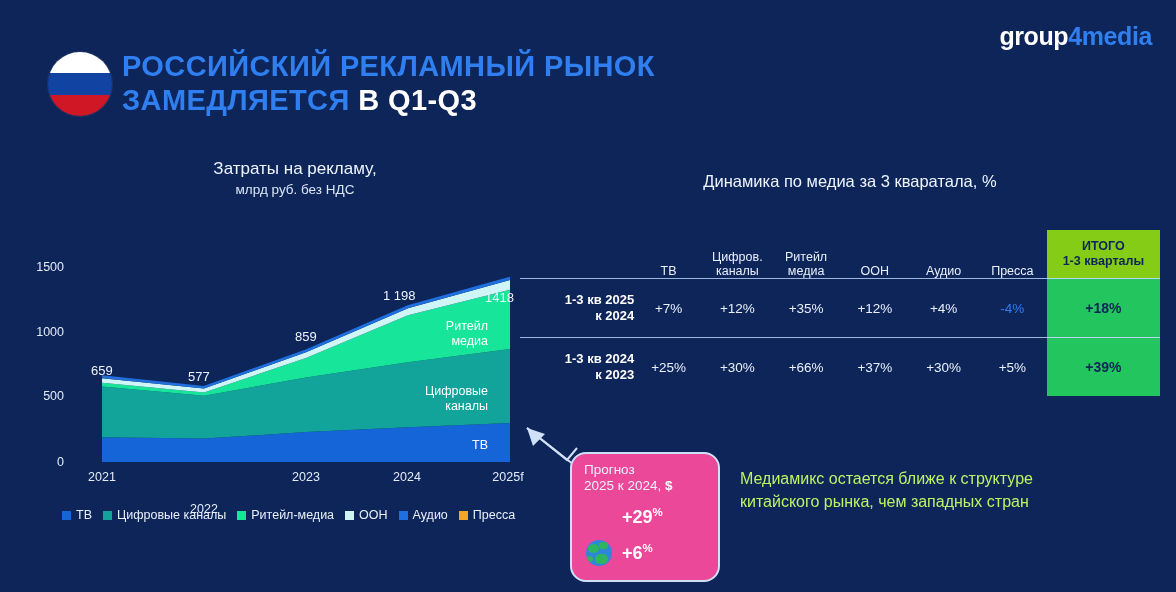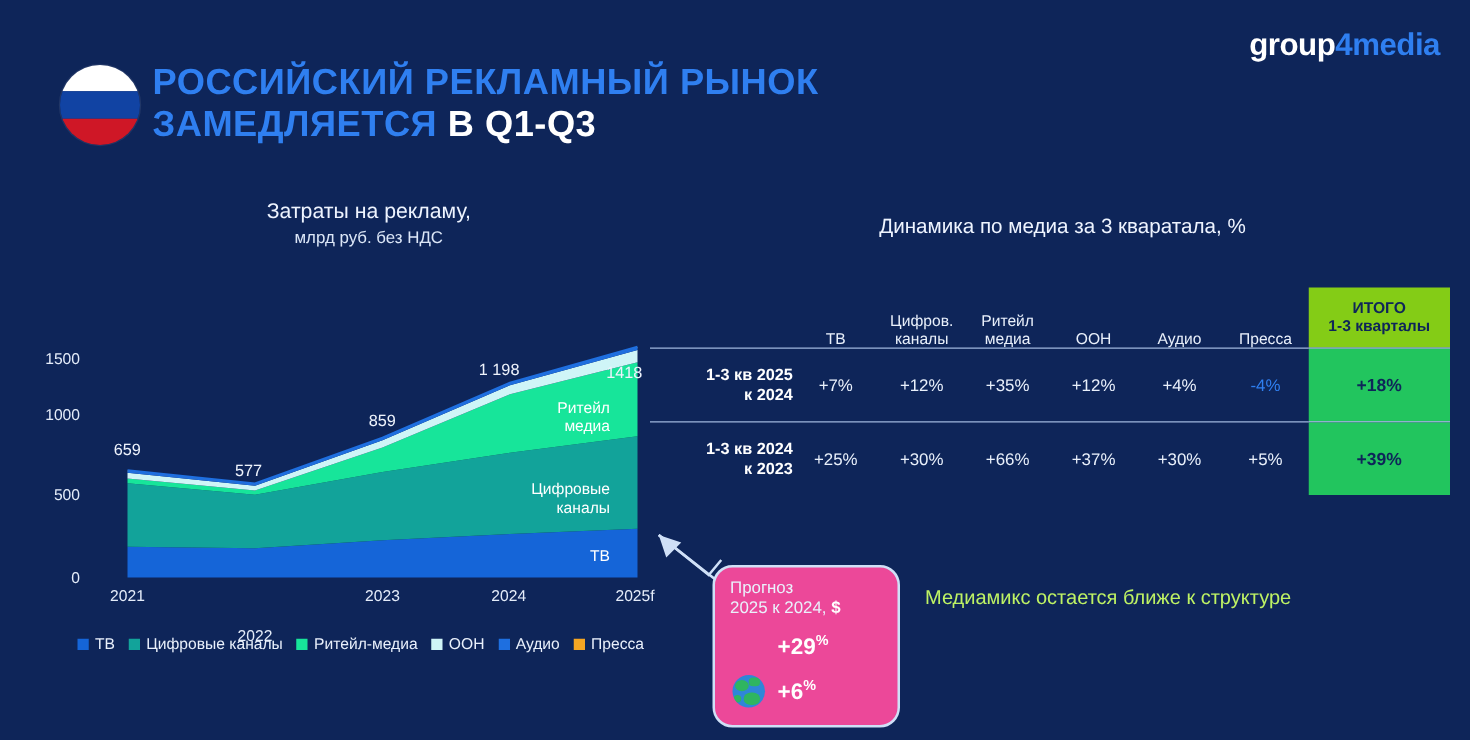--- a/index.html
+++ b/index.html
@@ -165,32 +165,32 @@
         <path d="M 62 187.3 L 62 187.3 L 164 188.6 L 266 182.1 L 368 177.16 L 470 173 L 470 98.9 L 368 112.16 L 266 127.5 L 164 145.7 L 62 136.60000000000002 Z" fill="#12a39a"></path>
         <path d="M 62 136.60000000000002 L 62 136.60000000000002 L 164 145.7 L 266 127.5 L 368 112.16 L 470 98.9 L 470 39.75 L 368 65.36000000000001 L 266 108 L 164 142.45 L 62 132.7 Z" fill="#17e59a"></path>
         <path d="M 62 132.7 L 62 132.7 L 164 142.45 L 266 108 L 368 65.36000000000001 L 470 39.75 L 470 30 L 368 58.21000000000001 L 266 102.14999999999999 L 164 138.55 L 62 128.15 Z" fill="#cff5f7"></path>
         <path d="M 62 128.15 L 62 128.15 L 164 138.55 L 266 102.14999999999999 L 368 58.21000000000001 L 470 30 L 470 28.180000000000007 L 368 56.78 L 266 100.85000000000001 L 164 137.51 L 62 126.98 Z" fill="#1e6fe0"></path>
         <path d="M 62 126.98 L 62 126.98 L 164 137.51 L 266 100.85000000000001 L 368 56.78 L 470 28.180000000000007 L 470 27.659999999999997 L 368 56.26000000000002 L 266 100.33 L 164 136.99 L 62 126.33 Z" fill="#f5a623"></path>
         <path d="M 62 126.33 L 164 136.99 L 266 100.33 L 368 56.26000000000002 L 470 27.659999999999997" fill="none" stroke="#1e6fe0" stroke-width="2"></path>
       </g>
   </svg>
 </div>
 
-<div class="axis-label y-label abs" style="left:18px;top:260px;margin-top:20px;">1500</div>
+<div class="axis-label y-label abs" style="left:18px;top:260px;">1500</div>
 <div class="axis-label y-label abs" style="left:18px;top:325px;">1000</div>
 <div class="axis-label y-label abs" style="left:18px;top:389px;">500</div>
 <div class="axis-label y-label abs" style="left:18px;top:455px;">0</div>
 
 <div class="axis-label x-label abs" style="left:67px;top:470px;">2021</div>
 <div class="axis-label x-label abs" style="left:169px;top:470px;margin-top:32px;">2022</div>
 <div class="axis-label x-label abs" style="left:271px;top:470px;">2023</div>
 <div class="axis-label x-label abs" style="left:372px;top:470px;">2024</div>
 <div class="axis-label x-label abs" style="left:473px;top:470px;">2025f</div>
 
-<div class="dlabel abs" style="left:91px;top:352px;">659</div>
+<div class="dlabel abs" style="left:91px;top:363px;">659</div>
 <div class="dlabel abs" style="left:188px;top:369px;">577</div>
 <div class="dlabel abs" style="left:295px;top:329px;">859</div>
 <div class="dlabel abs" style="left:383px;top:288px;">1 198</div>
 <div class="dlabel abs" style="left:485px;top:245px;margin-top:45px;">1418</div>
 
 <div class="series-label abs" style="left:390px;top:319px;width:98px;">
   <span>Ритейл</span><br>
   <span>медиа</span>
 </div>
 <div class="series-label abs" style="left:380px;top:384px;width:108px;">
@@ -333,13 +333,14 @@
         <i class="g2"></i>
         <i class="g3"></i>
         <i class="g4"></i>
     </span>
     <span class="fc-val"><span>+6</span><sup>%</sup></span>
   </div>
 </div>
 
 <div class="abs" id="media-note">
   <span>Медиамикс остается ближе к структуре</span><br>
+  <span>китайского рынка, чем западных стран</span>
 </div>
 
 </body></html>

